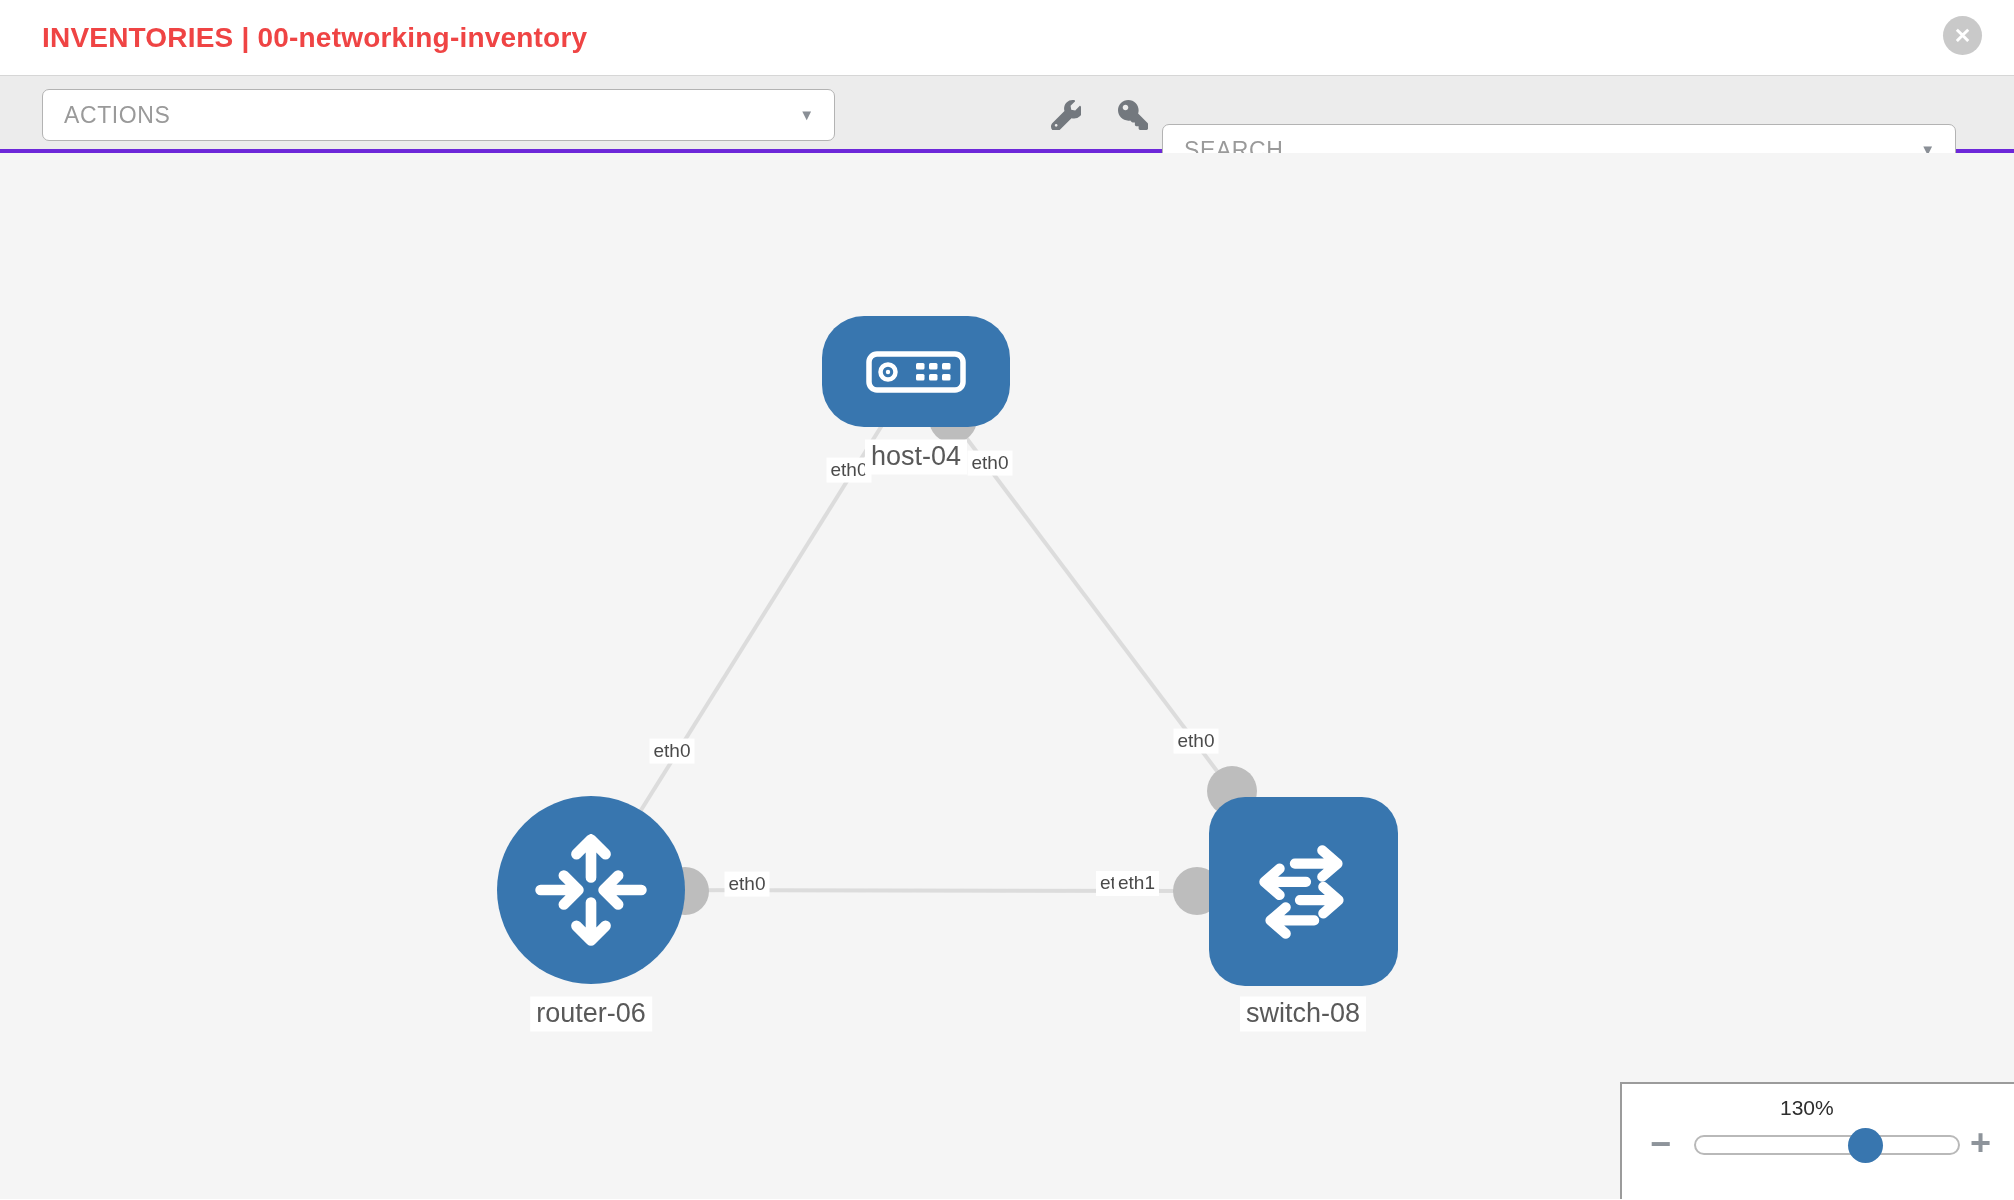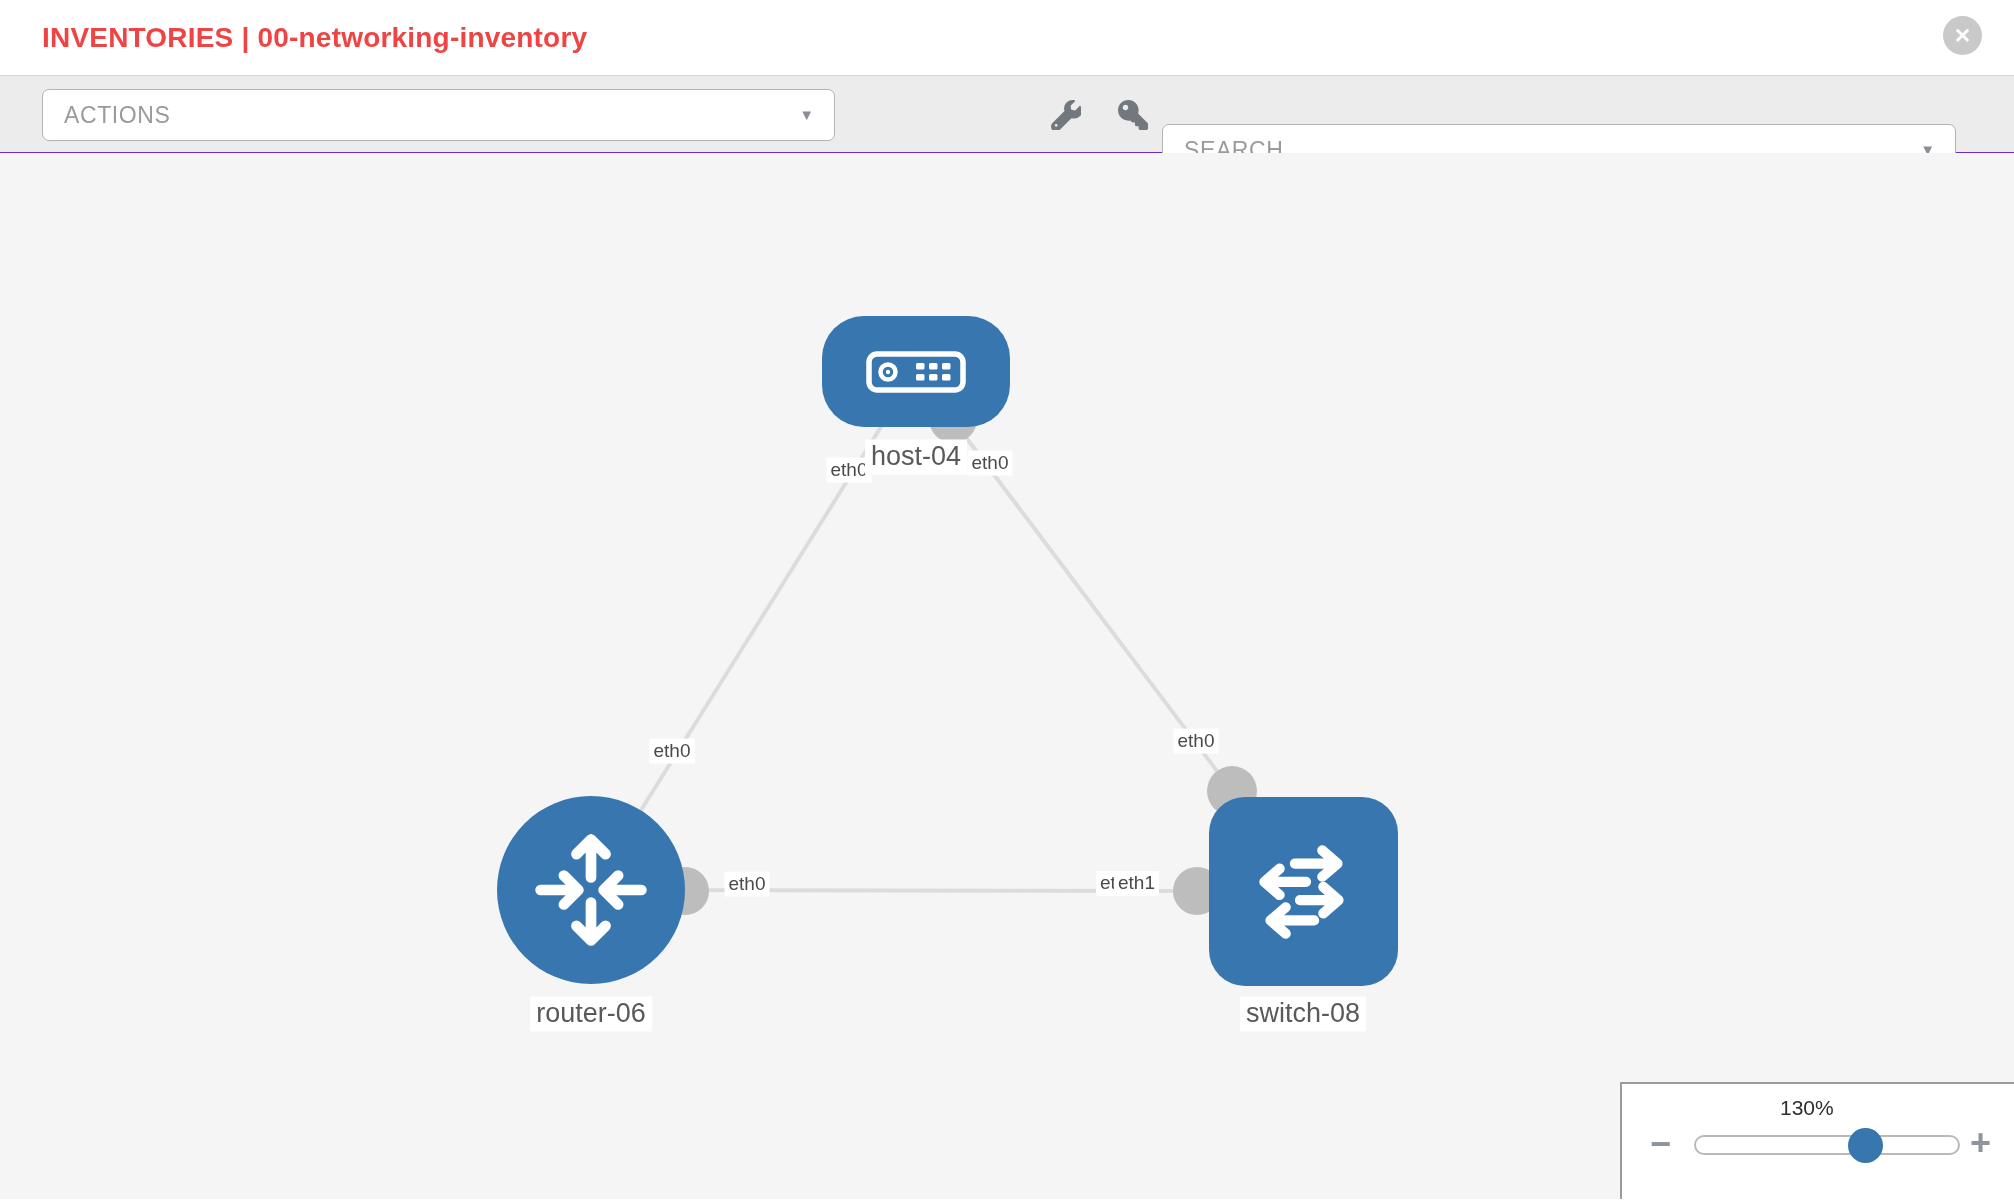--- a/index.html
+++ b/index.html
@@ -21,21 +21,21 @@
   .close-btn {
     position: absolute; right: 32px; top: 16px; width: 39px; height: 39px;
     border-radius: 50%; background: #c9c9c9; color: #ffffff;
     display: flex; align-items: center; justify-content: center;
     font-size: 21px; font-weight: 700; cursor: pointer; line-height: 1;
   }
 
   
   .toolbar {
     position: relative; height: 78px; background: #ececec;
-    border-top: 1px solid #d6d6d6; border-bottom: 1px solid #6d28d9;
+    border-top: 1px solid #d6d6d6; border-bottom: 4px solid #6d28d9;
   }
   .select-box {
     position: absolute; top: 13px; height: 52px; background: #ffffff;
     border: 1px solid #b3b3b3; border-radius: 7px;
     display: flex; align-items: center; cursor: pointer;
   }
   .actions-box { left: 42px; width: 793px; }
   .search-box  { left: 1162px; width: 794px; margin-top: 35px; }
   .select-label { margin-left: 21px; font-size: 23px; color: #9a9a9a; letter-spacing: 0.6px; }
   .caret {

